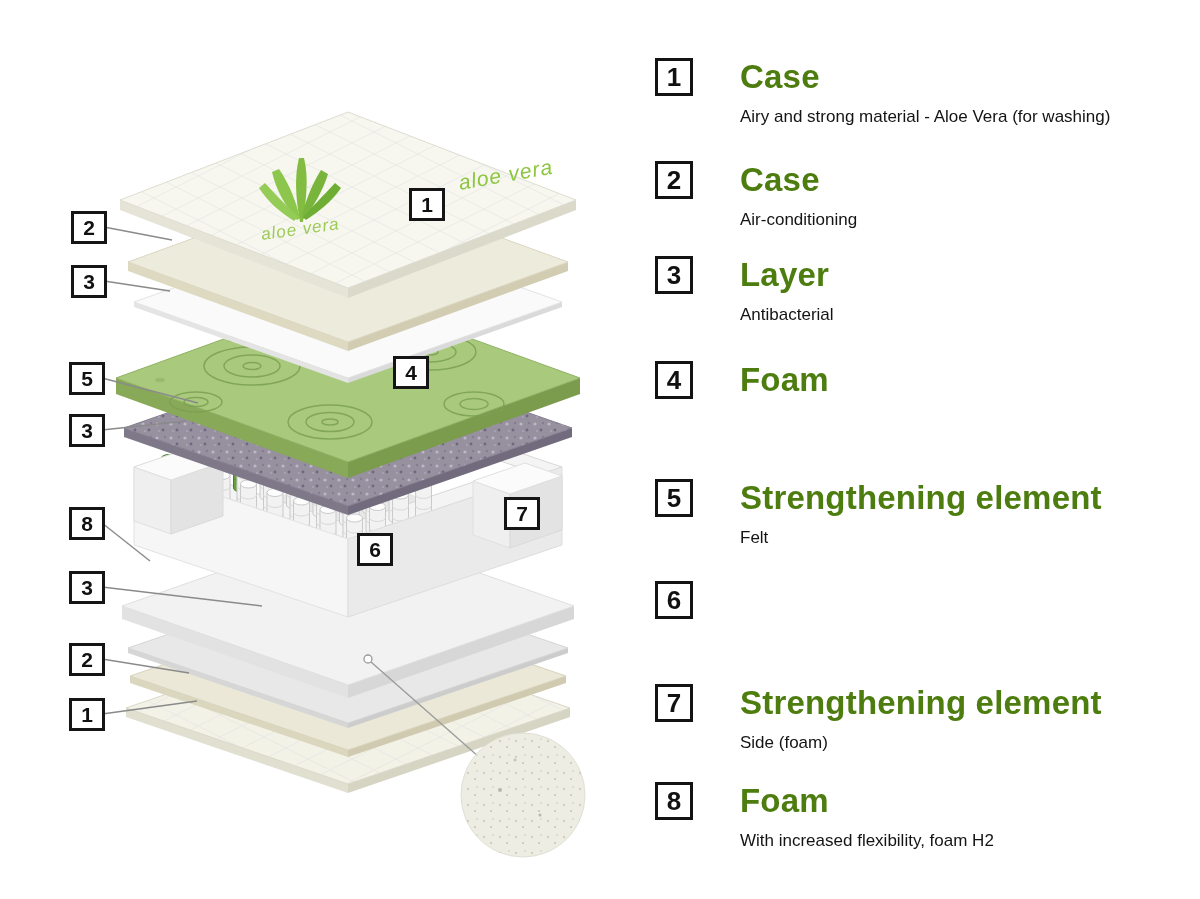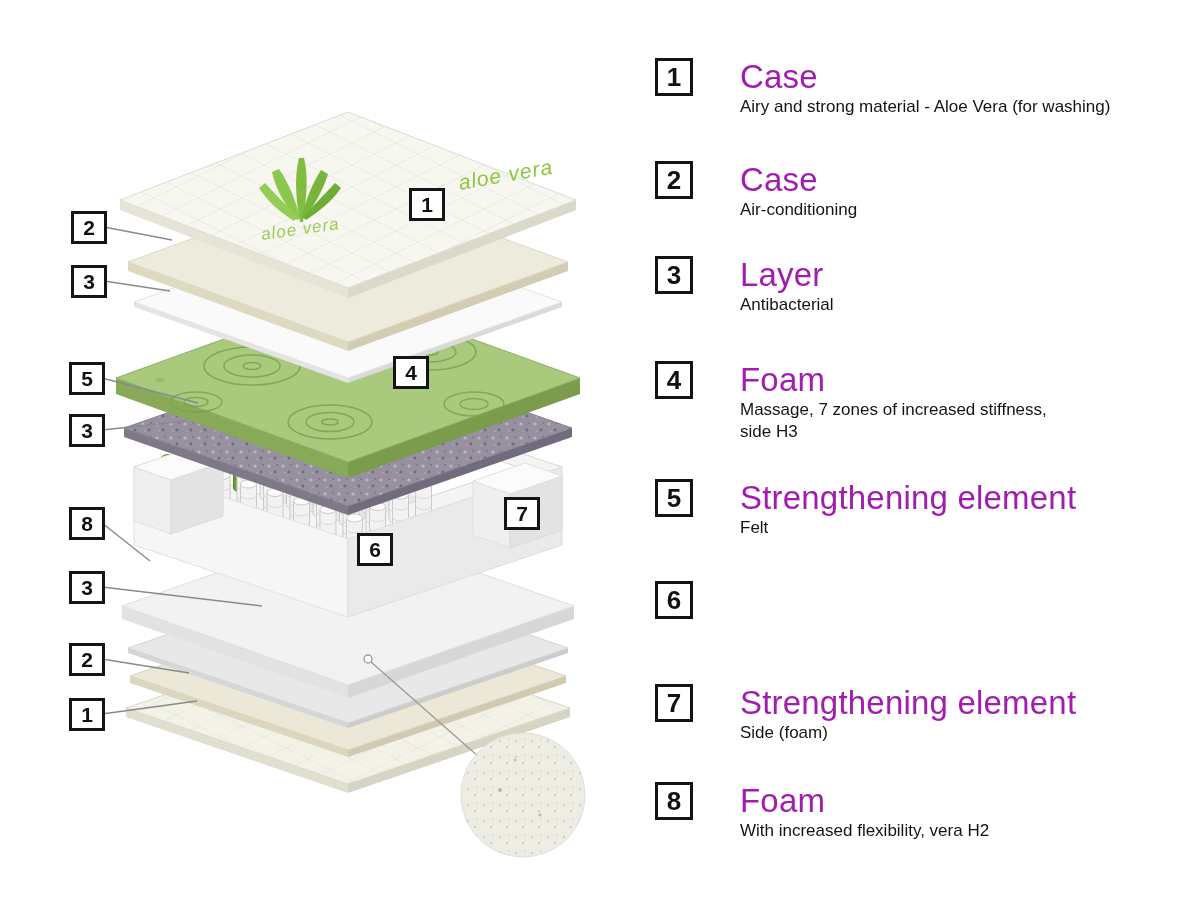--- a/index.html
+++ b/index.html
@@ -15,22 +15,22 @@
     font-size:21px;font-weight:700;line-height:1;
   }
 
   .legend-item{position:absolute;left:655px;display:flex;align-items:flex-start;}
   .legend-num{
     width:38px;height:38px;box-sizing:border-box;border:3px solid #131313;
     background:#fff;color:#111;display:flex;align-items:center;justify-content:center;
     font-size:26px;font-weight:700;
   }
   .legend-body{margin-left:47px;max-width:420px;}
-  .legend-title{font-size:33px;font-weight:400;color:#a21caf;line-height:38px;letter-spacing:.2px;}
-  .legend-desc{font-size:17px;color:#141414;white-space:pre-line;line-height:1.3;}
+  .legend-title{font-size:33px;font-weight:700;color:#4d7c0f;line-height:38px;letter-spacing:.2px;}
+  .legend-desc{margin-top:10px;font-size:17px;color:#141414;white-space:pre-line;line-height:1.3;}
 </style>
 </head>
 <body>
 
 <div class="stage">
 
   <div class="diagram">
     <svg width="640" height="899" viewBox="0 0 640 899">
       <defs>
         <pattern id="quilt" width="44" height="22" patternUnits="userSpaceOnUse">
@@ -257,22 +257,20 @@
       <div class="legend-num">3</div>
       <div class="legend-body">
         <div class="legend-title">Layer</div>
         <div class="legend-desc">Antibacterial</div>
       </div>
     </div>
     <div class="legend-item" style="top:361px">
       <div class="legend-num">4</div>
       <div class="legend-body">
         <div class="legend-title">Foam</div>
-        <div class="legend-desc">Massage, 7 zones of increased stiffness,
- side H3</div>
       </div>
     </div>
     <div class="legend-item" style="top:479px">
       <div class="legend-num">5</div>
       <div class="legend-body">
         <div class="legend-title">Strengthening element</div>
         <div class="legend-desc">Felt</div>
       </div>
     </div>
     <div class="legend-item" style="top:581px">
@@ -282,18 +280,18 @@
       <div class="legend-num">7</div>
       <div class="legend-body">
         <div class="legend-title">Strengthening element</div>
         <div class="legend-desc">Side (foam)</div>
       </div>
     </div>
     <div class="legend-item" style="top:782px">
       <div class="legend-num">8</div>
       <div class="legend-body">
         <div class="legend-title">Foam</div>
-        <div class="legend-desc">With increased flexibility, vera H2</div>
+        <div class="legend-desc">With increased flexibility, foam H2</div>
       </div>
     </div>
   </div>
 
 </div>
 
 </body></html>

